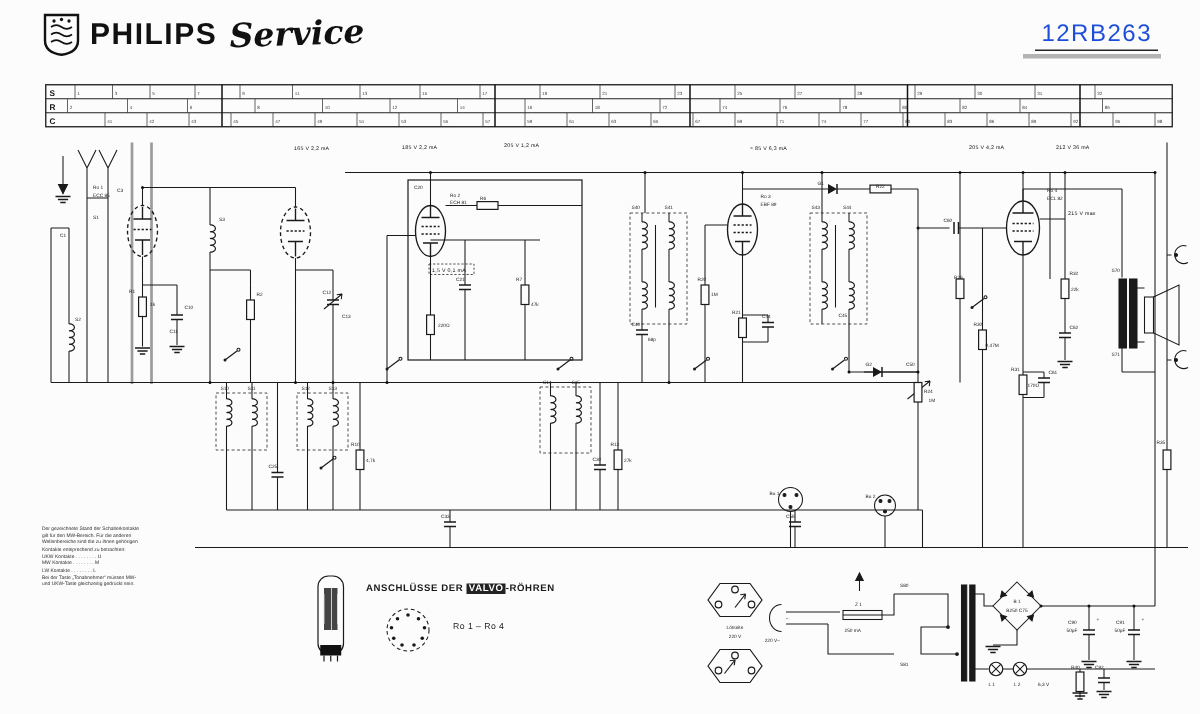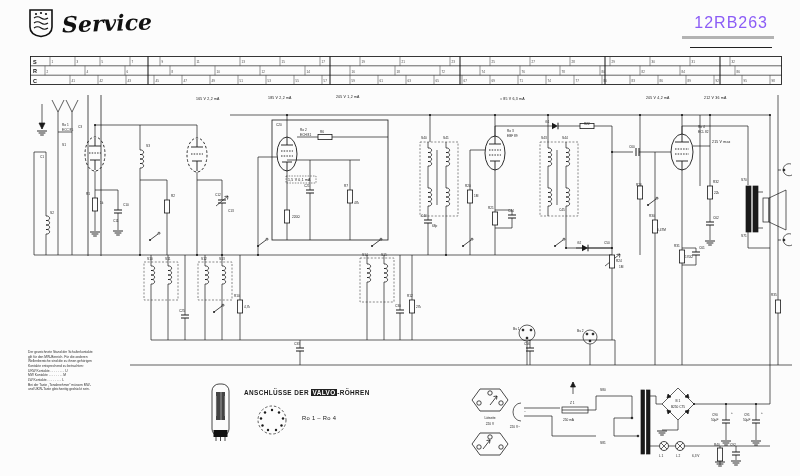--- a/index.html
+++ b/index.html
@@ -2,21 +2,21 @@
 <html><head>
 <meta charset="utf-8">
 <style>
   html,body{margin:0;padding:0;}
   body{font-family:"Liberation Sans",sans-serif;background:#e8e8e8;}
   .page{position:relative;width:800px;height:476px;background:#fcfcfc;overflow:hidden;}
   
   .hdr-logo{position:absolute;left:28px;top:8px;display:flex;align-items:center;gap:6px;}
   .brand{font-size:20px;font-weight:800;letter-spacing:1px;color:#111;}
   .brand-script{font-family:"DejaVu Serif",serif;font-style:italic;font-weight:bold;font-size:22px;color:#111;transform:rotate(-2deg);margin-left:2px;}
-  .model{position:absolute;right:28px;top:14px;font-size:16px;letter-spacing:1px;color:#8b5cf6;border-bottom:1.2px solid #222;padding:0 4px 15px 4px;text-align:center;}
+  .model{position:absolute;right:28px;top:14px;font-size:16px;letter-spacing:1px;color:#1d4ed8;border-bottom:1.2px solid #222;padding:0 4px 1px 4px;text-align:center;}
   .model-bar{position:absolute;right:26px;top:36px;width:92px;height:3px;background:#b3b3b3;}
   
   #ruler{position:absolute;left:30px;top:56px;}
   
   #schem{position:absolute;left:0;top:0;}
   .lbl{font-family:"Liberation Sans",sans-serif;font-size:3.2px;fill:#222;}
   .ann{font-family:"Liberation Sans",sans-serif;font-size:3.5px;fill:#111;letter-spacing:.2px;}
   .rlab{font-family:"Liberation Sans",sans-serif;font-size:5.5px;font-weight:bold;fill:#111;}
   .rnum{font-family:"Liberation Sans",sans-serif;font-size:3px;fill:#444;}
   
@@ -32,20 +32,21 @@
 <div class="page">
 
   <div class="hdr-logo">
     <svg width="26" height="30" viewBox="0 0 26 30">
       <path d="M2,2 H24 V19 Q24,27 13,28.5 Q2,27 2,19 Z" fill="none" stroke="#111" stroke-width="1.6"></path>
       <path d="M6,10 q3.5,-2.5 7,0 q3.5,2.5 7,0 M6,15 q3.5,-2.5 7,0 q3.5,2.5 7,0 M6,20 q3.5,-2.5 7,0 q3.5,2.5 7,0" fill="none" stroke="#111" stroke-width="1.1"></path>
       <circle cx="8" cy="6" r="1.1" fill="#111"></circle>
         <circle cx="13" cy="5" r="1.1" fill="#111"></circle>
         <circle cx="18" cy="6" r="1.1" fill="#111"></circle>
     </svg>
+    <span class="brand">PHILIPS</span>
     <span class="brand-script">Service</span>
   </div>
   <div class="model">12RB263</div>
   <div class="model-bar"></div>
 
   <svg id="ruler" width="752" height="30" viewBox="0 0 752 30">
     <rect x="0.5" y="0.5" width="751" height="28" fill="none" stroke="#222" stroke-width="0.9"></rect>
     <line x1="0" y1="9.8" x2="752" y2="9.8" stroke="#222" stroke-width="0.7"></line>
     <line x1="0" y1="19.2" x2="752" y2="19.2" stroke="#222" stroke-width="0.7"></line>
     <g id="ruler-rows">

